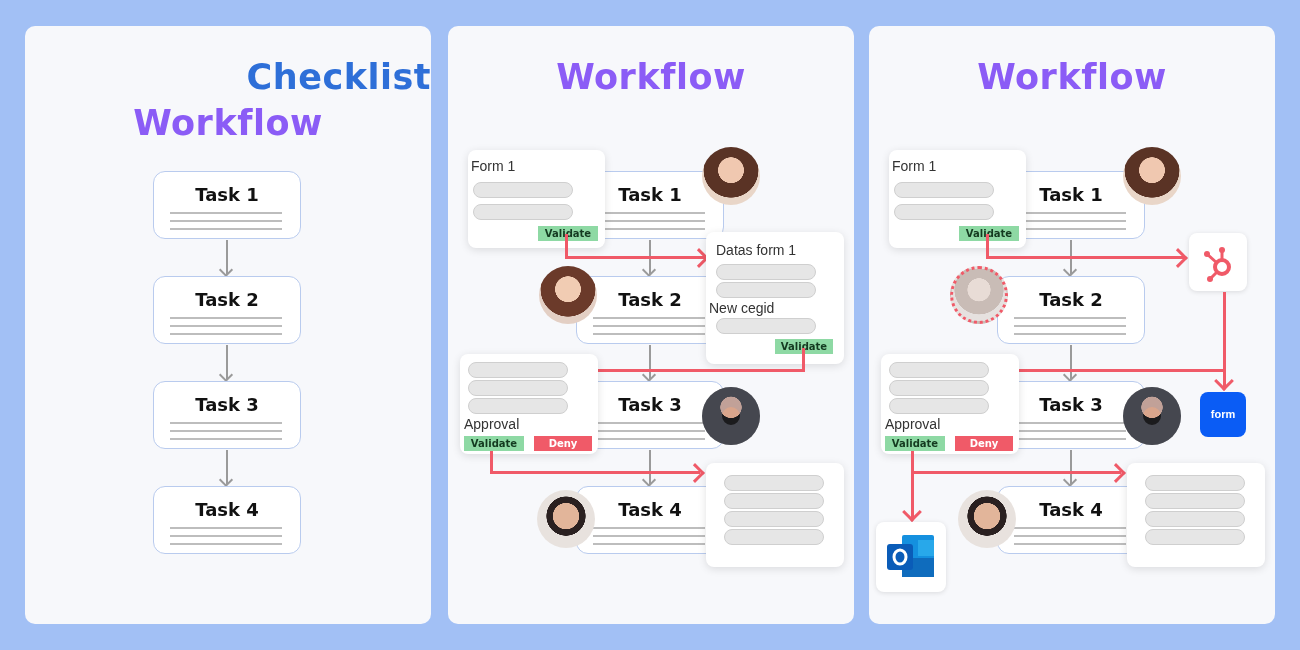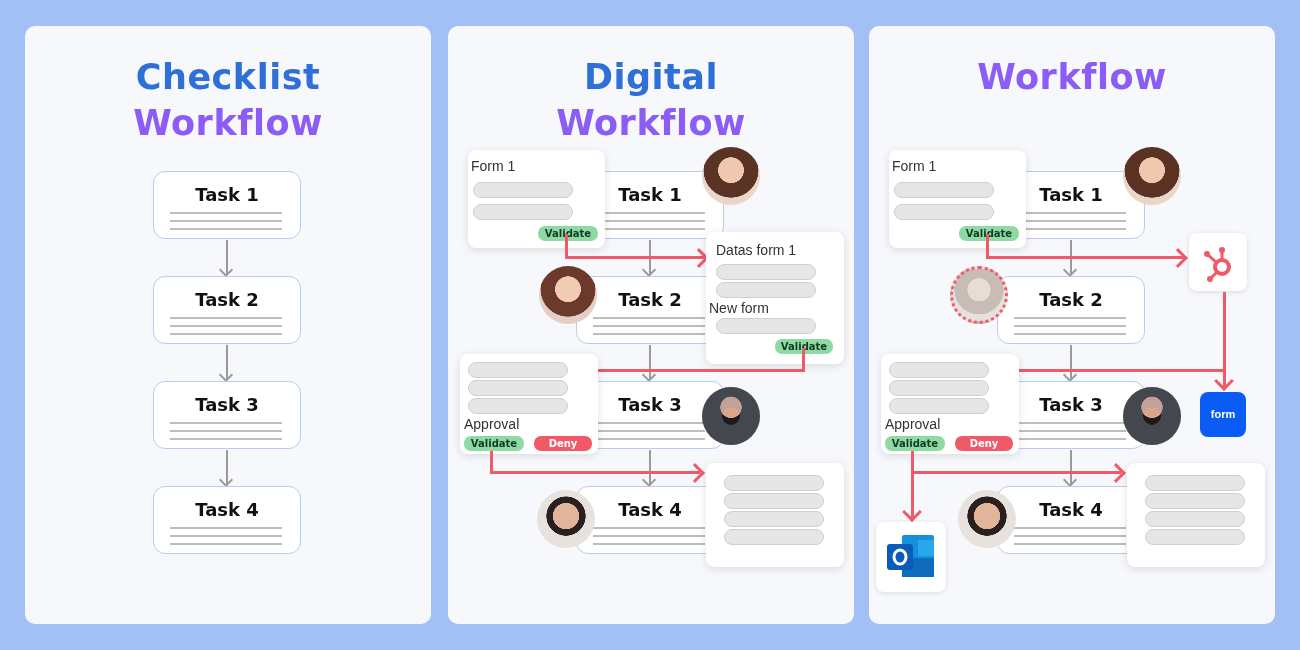--- a/index.html
+++ b/index.html
@@ -1,31 +1,31 @@
 <!DOCTYPE html>
 <html><head>
 <meta charset="utf-8">
 <style>
   * { box-sizing: border-box; margin: 0; padding: 0; }
   html, body { width: 1300px; height: 650px; overflow: hidden; }
   body { background: #a2c0f5; font-family: "Liberation Sans", "DejaVu Sans", sans-serif; position: relative; }
   .panel { position: absolute; top: 26px; width: 406px; height: 598px; background: #f7f8fb; border-radius: 10px; overflow: hidden; }
   .p1 { left: 25px; } .p2 { left: 448px; } .p3 { left: 869px; }
   .title { position: absolute; top: 28px; left: 0; width: 100%; text-align: center; font-family: "DejaVu Sans", sans-serif; font-weight: bold; font-size: 35px; line-height: 46px; letter-spacing: 0.5px; }
-  .title .t1 { color: #2e6fd8; display: block; }
+  .title .t1 { color: #2e6fd8; display: block; text-align: right; }
   .title .t2 { color: #8b5cf6; display: block; }
   .task { position: absolute; width: 148px; height: 68px; background: #fff; border: 1.5px solid #b9cbee; border-radius: 12px; }
   .task .lbl { position: absolute; top: 12px; left: 0; width: 100%; text-align: center; font-family: "DejaVu Sans", sans-serif; font-weight: bold; font-size: 18px; color: #111; }
   .task .ln { position: absolute; left: 16px; right: 18px; height: 1.5px; background: #bdbdbd; }
   .arrow-v { position: absolute; width: 2px; background: #9a9a9a; }
   .arrow-v::after { content: ""; position: absolute; bottom: -1px; left: -5px; width: 8px; height: 8px; border-right: 2px solid #9a9a9a; border-bottom: 2px solid #9a9a9a; transform: rotate(45deg); }
   .card { position: absolute; background: #fff; border-radius: 8px; box-shadow: 0 2px 8px rgba(0,0,0,0.12); }
   .card .cl { position: absolute; font-size: 14px; color: #333; }
   .pill { position: absolute; width: 100px; height: 16px; background: #e6e6e6; border: 1px solid #cfcfcf; border-radius: 8px; }
-  .btn { position: absolute; height: 15px; border-radius: 7px; font-size: 10px; font-weight: bold; text-align: center; line-height: 15px; font-family: "DejaVu Sans", sans-serif; }
+  .btn { position: absolute; height: 15px; border-radius: 0; font-size: 10px; font-weight: bold; text-align: center; line-height: 15px; font-family: "DejaVu Sans", sans-serif; }
   .btn.ok { background: #8ed9a4; color: #143a20; }
   .btn.no { background: #f05a68; color: #fff; }
   .avatar { position: absolute; width: 58px; height: 58px; border-radius: 50%; overflow: hidden; }
   .red { position: absolute; background: #f05a68; }
   .rh { position: absolute; width: 14px; height: 14px; border-top: 3px solid #f05a68; border-right: 3px solid #f05a68; }
   .logo { position: absolute; border-radius: 8px; }
 </style>
 </head>
 <body>
 
@@ -58,21 +58,20 @@
   <div class="task" style="left:128px;top:460px;">
     <div class="lbl">Task 4</div>
     <div class="ln" style="top:40px"></div>
       <div class="ln" style="top:48px"></div>
       <div class="ln" style="top:56px"></div>
   </div>
 </div>
 
 <div class="panel p2">
   <div class="title">
-    <span class="t1">Digital</span>
     <span class="t2">Workflow</span>
   </div>
   <div class="task" style="left:128px;top:145px;">
     <div class="lbl">Task 1</div>
     <div class="ln" style="top:40px"></div>
       <div class="ln" style="top:48px"></div>
       <div class="ln" style="top:56px"></div>
   </div>
   <div class="arrow-v" style="left:201px;top:214px;height:34px"></div>
   <div class="task" style="left:128px;top:250px;">
@@ -104,21 +103,21 @@
   </div>
 
   <div class="red" style="left:117px;top:208px;width:3px;height:25px"></div>
   <div class="red" style="left:117px;top:230px;width:140px;height:3px"></div>
   <div class="rh" style="left:244px;top:225px;transform:rotate(45deg)"></div>
 
   <div class="card" style="left:258px;top:206px;width:138px;height:132px;">
     <div class="cl" style="left:10px;top:10px">Datas form 1</div>
     <div class="pill" style="left:10px;top:32px"></div>
     <div class="pill" style="left:10px;top:50px"></div>
-    <div class="cl" style="left:3px;top:68px">New form</div>
+    <div class="cl" style="left:3px;top:68px">New cegid</div>
     <div class="pill" style="left:10px;top:86px"></div>
     <div class="btn ok" style="left:69px;top:107px;width:58px">Validate</div>
   </div>
 
   <div class="red" style="left:354px;top:322px;width:3px;height:24px"></div>
   <div class="red" style="left:124px;top:343px;width:233px;height:3px"></div>
   <div class="rh" style="left:123px;top:338px;transform:rotate(-135deg)"></div>
 
   <div class="card" style="left:12px;top:328px;width:138px;height:100px;">
     <div class="pill" style="left:8px;top:8px"></div>

